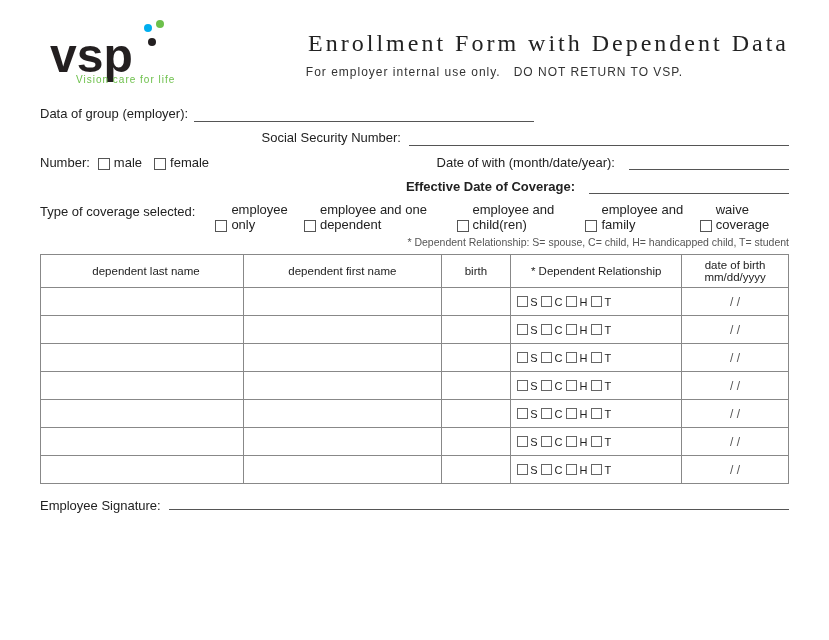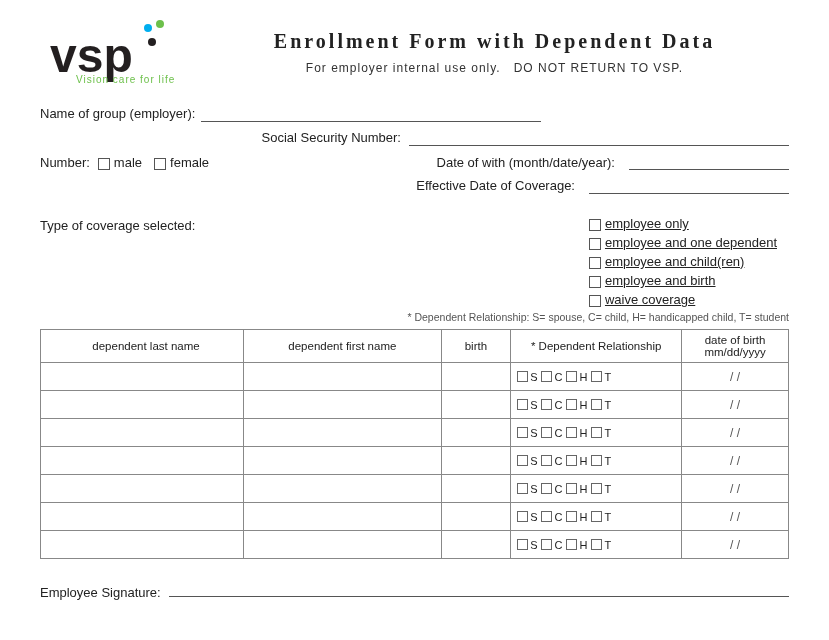--- a/index.html
+++ b/index.html
@@ -29,25 +29,26 @@
     .logo-svg {
       width: 140px;
       height: 65px;
     }
     .title-area {
       flex: 1;
       text-align: center;
       padding-top: 10px;
     }
     .form-title {
-      font-size: 20px;
-      font-weight: bold;
+      font-size: 24px;
+      font-weight: normal;
       letter-spacing: 3px;
       font-family: Georgia, serif;
       color: #222;
+      text-align: right;
     }
     .subtitle {
       font-size: 12px;
       margin-top: 8px;
       letter-spacing: 1px;
       color: #333;
     }
     .subtitle strong {
       font-weight: normal;
     }
@@ -94,23 +95,22 @@
       align-items: flex-start;
     }
     .coverage-label {
       font-size: 13px;
       white-space: nowrap;
       margin-right: 10px;
       padding-top: 2px;
     }
     .coverage-options {
       display: flex;
-      flex-direction: column;
+      flex-direction: row;
       gap: 4px;
-      text-decoration: underline;
     }
     .coverage-note {
       font-size: 10.5px;
       color: #555;
       text-align: right;
       margin-top: 4px;
       margin-bottom: 6px;
     }
     .dep-table {
       width: 100%;
@@ -151,38 +151,39 @@
       display: inline-block;
       margin-right: 2px;
     }
     .dob-cell {
       text-align: center;
       font-size: 12px;
       color: #555;
       white-space: nowrap;
     }
     .sig-row {
-      margin-top: 20px;
+      margin-top: 8px;
       display: flex;
       align-items: baseline;
     }
     .sig-label {
       font-size: 13px;
       white-space: nowrap;
     }
     .sig-line {
       border-bottom: 1px solid #555;
       flex: 1;
       margin-left: 8px;
       height: 18px;
     }
     .effective-row {
       display: flex;
-      align-items: flex-start;
-      margin-bottom: 22px;
+      align-items: center;
+      margin-bottom: 8px;
+      font-weight: bold;
     }
   </style>
 </head>
 <body>
 
 <div class="page">
 
   <div class="header">
     <div class="logo-area">
       
@@ -204,21 +205,21 @@
       <div class="subtitle">
         <span>For employer internal use only.</span>&nbsp;&nbsp;
         <strong>DO NOT RETURN TO VSP.</strong>
       </div>
     </div>
   </div>
 
   <div class="form-section">
 
     <div class="form-row">
-      <span class="form-label">Name of group (employer):</span>
+      <span class="form-label">Data of group (employer):</span>
       <span class="underline-field" style="width:340px;">&nbsp;</span>
     </div>
 
 
     <div class="form-row" style="justify-content: flex-end;">
       <span class="form-label">Social Security Number:</span>
       <span class="underline-field" style="width:380px; margin-left:8px;">&nbsp;</span>
     </div>
 
     <div class="gender-row">
@@ -254,21 +255,21 @@
         <span class="checkbox-item">
           <span class="checkbox-box"></span>
           <span>employee and one dependent</span>
         </span>
         <span class="checkbox-item">
           <span class="checkbox-box"></span>
           <span>employee and child(ren)</span>
         </span>
         <span class="checkbox-item">
           <span class="checkbox-box"></span>
-          <span>employee and birth</span>
+          <span>employee and family</span>
         </span>
         <span class="checkbox-item">
           <span class="checkbox-box"></span>
           <span>waive coverage</span>
         </span>
       </div>
     </div>
 
     <div class="coverage-note">* Dependent Relationship:  S= spouse, C= child, H= handicapped child, T= student</div>
 

